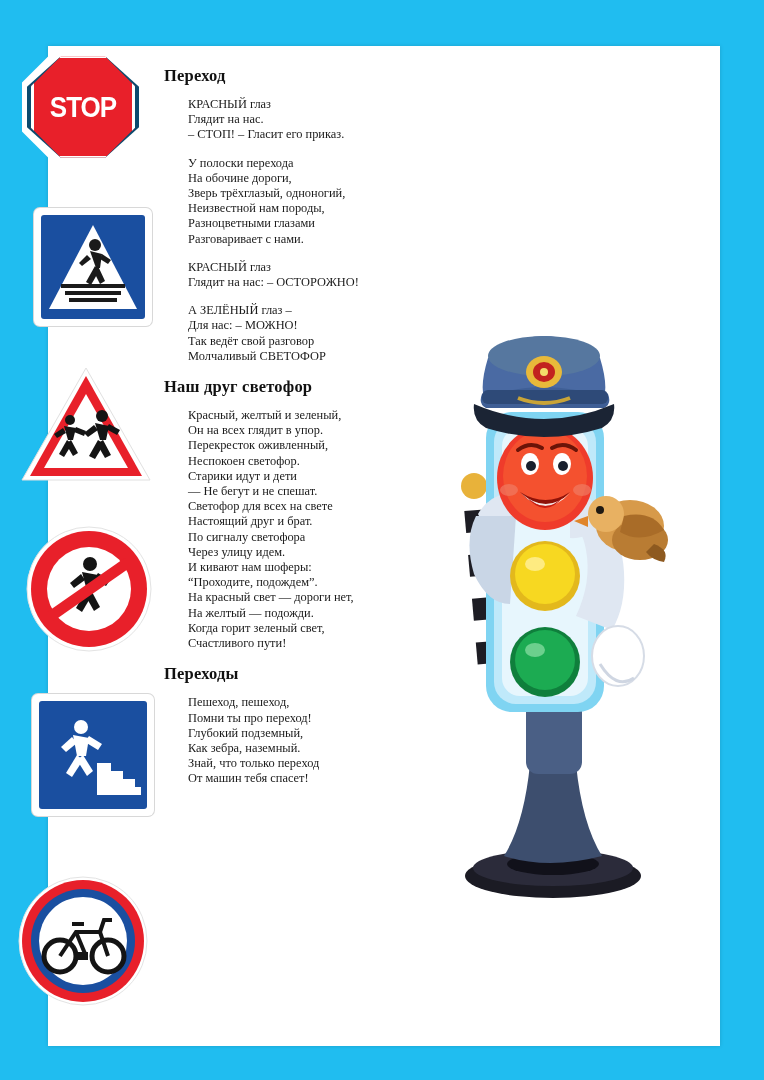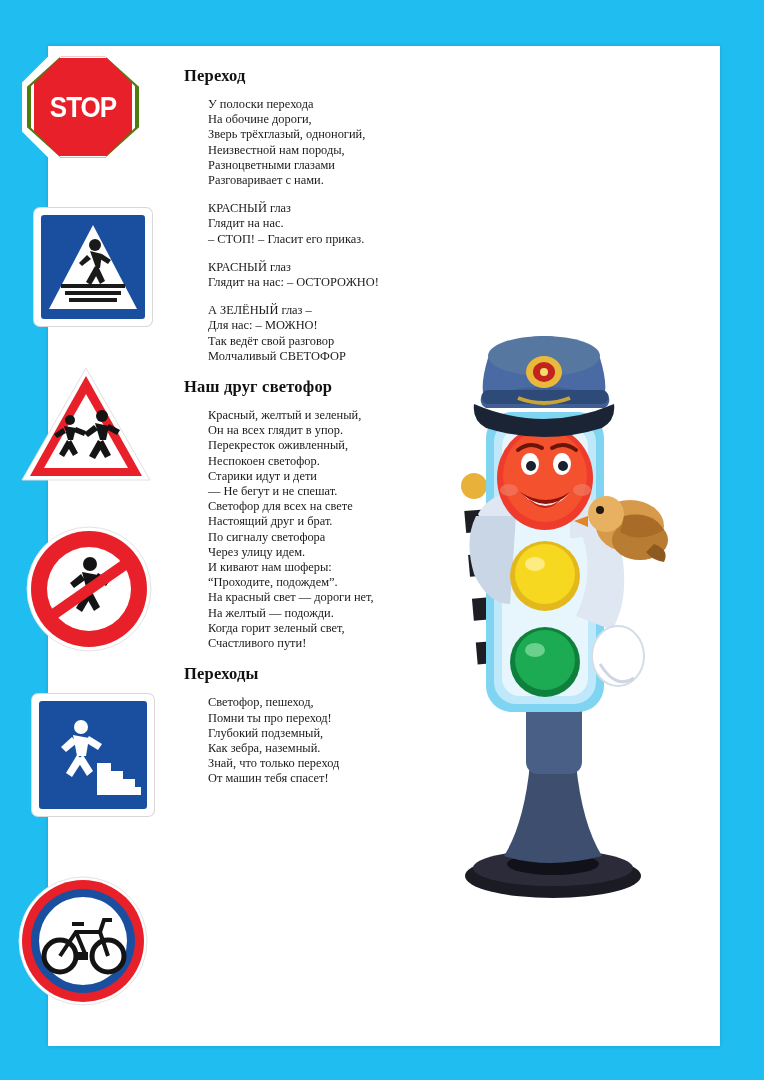--- a/index.html
+++ b/index.html
@@ -19,21 +19,21 @@
     left: 48px;
     top: 46px;
     width: 672px;
     height: 1000px;
     background: #ffffff;
     box-shadow: 0 0 4px rgba(0,0,0,0.15);
   }
   
   .text-col {
     position: absolute;
-    left: 136px;
+    left: 116px;
     top: 20px;
     width: 270px;
   }
   .heading {
     font-family: "Liberation Serif", serif;
     font-weight: bold;
     font-size: 16.5px;
     color: #111;
     margin: 0 0 11px 0;
     letter-spacing: 0.2px;
@@ -68,21 +68,21 @@
     height: 122px;
     background: #ffffff;
     clip-path: polygon(30% 0%, 70% 0%, 100% 30%, 100% 70%, 70% 100%, 30% 100%, 0% 70%, 0% 30%);
     display: flex;
     align-items: center;
     justify-content: center;
   }
   .octagon-inner {
     width: 112px;
     height: 101px;
-    background: #4d7c0f;
+    background: #0c4a6e;
     clip-path: polygon(30% 0%, 70% 0%, 100% 30%, 100% 70%, 70% 100%, 30% 100%, 0% 70%, 0% 30%);
     display: flex;
     align-items: center;
     justify-content: center;
   }
   .octagon-inner2 {
     width: 98px;
     height: 98px;
     border: 3px solid #ffffff;
     background: #e8202a;
@@ -359,29 +359,29 @@
         <path d="M246 252 q28 -6 40 14 q-24 14 -44 2 z" fill="#a96c28"></path>
         <path d="M276 280 q16 6 10 18 q-12 -2 -18 -10 z" fill="#8e5a20"></path>
       </g>
     </svg>
   </div>
 
   <div class="text-col">
 
     <h2 class="heading">Переход</h2>
 
+    <p class="stanza" style="white-space: pre-line;">КРАСНЫЙ глаз
+Глядит на нас.
+– СТОП! – Гласит его приказ.</p>
     <p class="stanza" style="white-space: pre-line;">У полоски перехода
 На обочине дороги,
 Зверь трёхглазый, одноногий,
 Неизвестной нам породы,
 Разноцветными глазами
 Разговаривает с нами.</p>
-    <p class="stanza" style="white-space: pre-line;">КРАСНЫЙ глаз
-Глядит на нас.
-– СТОП! – Гласит его приказ.</p>
     <p class="stanza" style="white-space: pre-line;">КРАСНЫЙ глаз
 Глядит на нас: – ОСТОРОЖНО!</p>
     <p class="stanza" style="white-space: pre-line;">А ЗЕЛЁНЫЙ глаз –
 Для нас: – МОЖНО!
 Так ведёт свой разговор
 Молчаливый СВЕТОФОР</p>
 
     <h2 class="heading second">Наш друг светофор</h2>
     <p class="stanza" style="white-space: pre-line;">Красный, желтый и зеленый,
 Он на всех глядит в упор.
@@ -394,21 +394,21 @@
 По сигналу светофора
 Через улицу идем.
 И кивают нам шоферы:
 “Проходите, подождем”.
 На красный свет — дороги нет,
 На желтый — подожди.
 Когда горит зеленый свет,
 Счастливого пути!</p>
 
     <h2 class="heading second">Переходы</h2>
-    <p class="stanza" style="white-space: pre-line;">Светофор, пешеход,
+    <p class="stanza" style="white-space: pre-line;">Пешеход, пешеход,
 Помни ты про переход!
 Глубокий подземный,
 Как зебра, наземный.
 Знай, что только переход
 От машин тебя спасет!</p>
 
   </div>
 
 </div>
 

